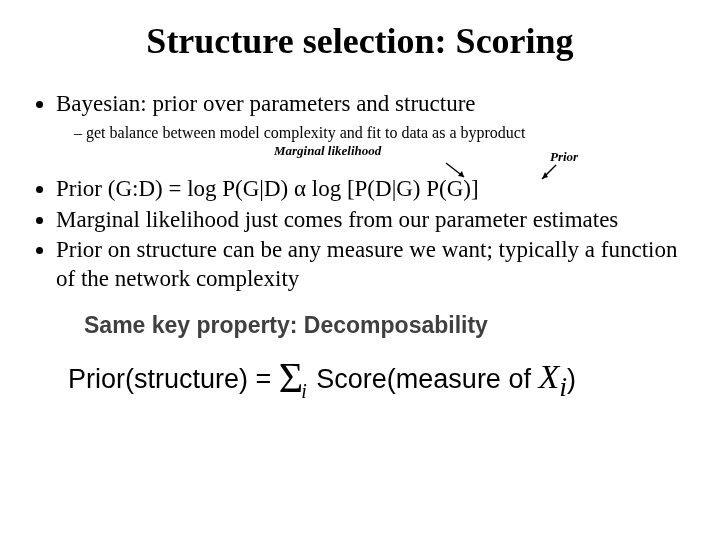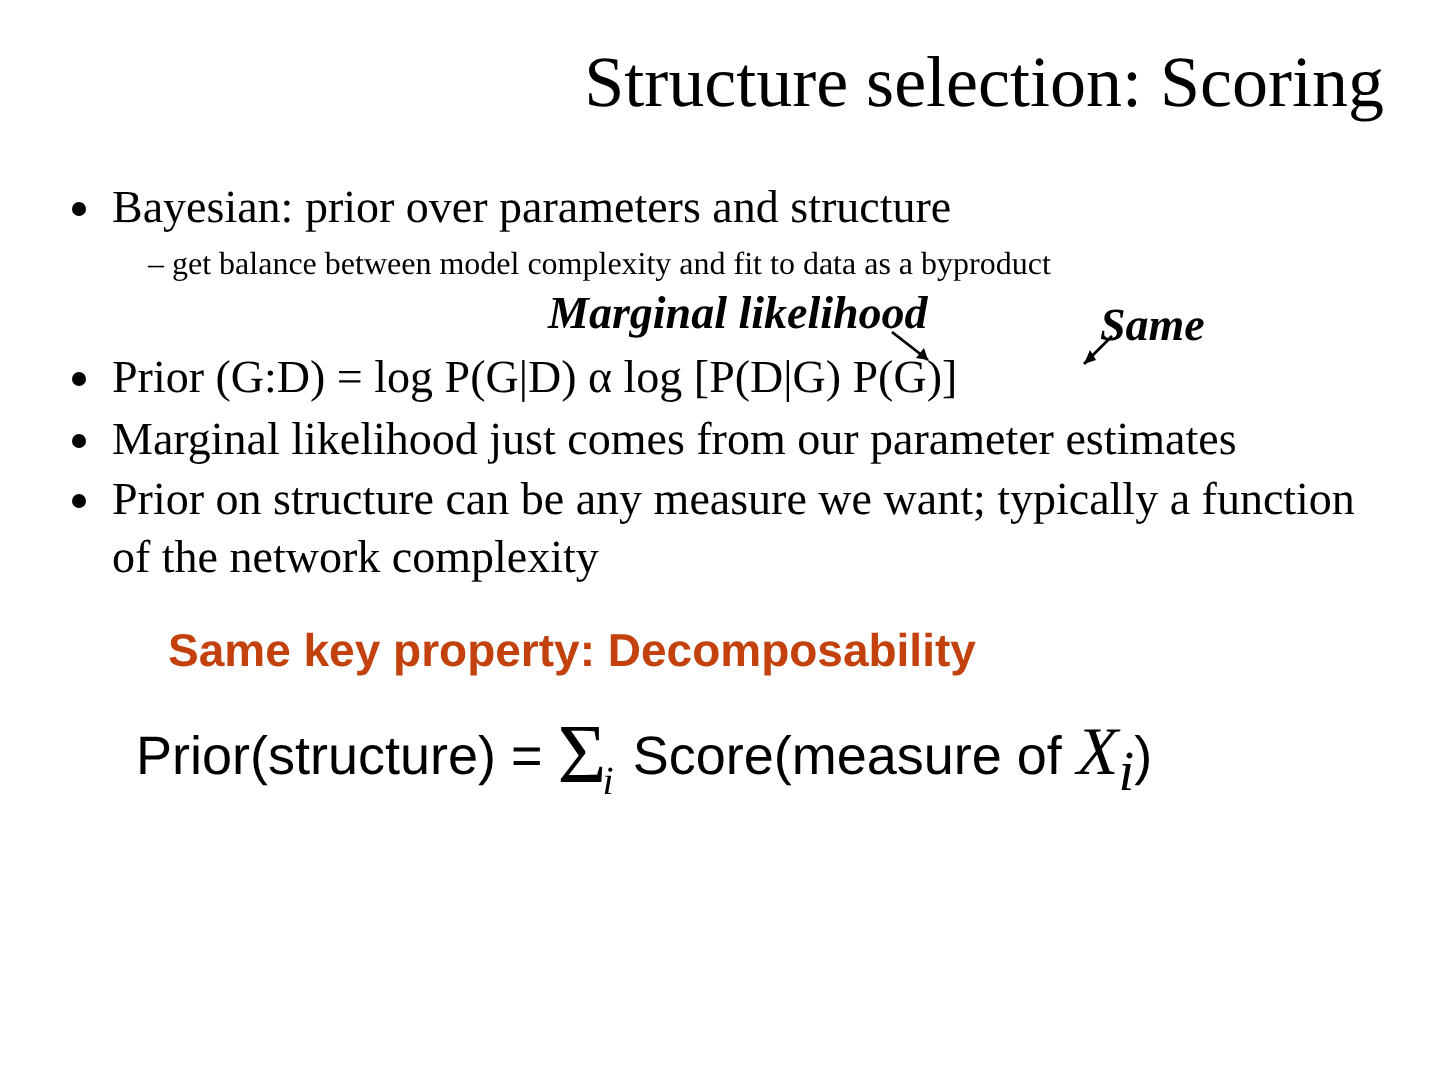--- a/index.html
+++ b/index.html
@@ -12,23 +12,23 @@
     color: #000;
   }
   .slide {
     position: relative;
     width: 720px;
     height: 540px;
     box-sizing: border-box;
     padding: 12px 28px 0 28px;
   }
   h1.title {
-    text-align: right;
+    text-align: center;
     font-size: 36px;
-    font-weight: normal;
+    font-weight: bold;
     margin: 8px 0 28px 0;
   }
   ul.top {
     list-style: disc;
     margin: 0 0 18px 6px;
     padding-left: 22px;
     font-size: 23px;
   }
   ul.top > li {
     margin-bottom: 2px;
@@ -42,21 +42,21 @@
   }
   ul.sub > li::before {
     content: "– ";
   }
   .labelrow {
     position: relative;
     height: 28px;
     margin: 0 0 4px 0;
     font-style: italic;
     font-weight: bold;
-    font-size: 23px;
+    font-size: 13px;
   }
   .ml-label {
     position: absolute;
     left: 218px;
     top: 0;
   }
   .prior-label {
     position: absolute;
     left: 494px;
     top: 6px;
@@ -68,21 +68,21 @@
     pointer-events: none;
   }
   .arrow svg { width: 100%; height: 100%; }
   .arrow-ml { left: 386px; top: 18px; width: 30px; height: 18px; }
   .arrow-pr { left: 480px; top: 20px; width: 24px; height: 18px; }
   .decomp {
     margin: 16px 0 12px 56px;
     font-family: Arial, Helvetica, sans-serif;
     font-weight: bold;
     font-size: 23px;
-    color: #c2410c;
+    color: #404040;
   }
   .score-eq {
     margin-left: 40px;
     font-family: Arial, Helvetica, sans-serif;
     font-size: 27px;
     line-height: 1.1;
   }
   .score-eq .sigma {
     font-family: "Times New Roman", Times, serif;
     font-size: 42px;
@@ -111,21 +111,21 @@
   <h1 class="title">Structure selection: Scoring</h1>
 
   <ul class="top">
     <li>
       <span>Bayesian: prior over parameters and structure</span>
       <ul class="sub">
         <li>get balance between model complexity and fit to data as a byproduct</li>
       </ul>
       <div class="labelrow">
         <span class="ml-label">Marginal likelihood</span>
-        <span class="prior-label">Same</span>
+        <span class="prior-label">Prior</span>
         <span class="arrow arrow-ml">
           <svg viewBox="0 0 30 18">
               <line x1="4" y1="2" x2="22" y2="16" stroke="#000" stroke-width="1.4"></line>
               <polygon points="22,16 16,15 20,10" fill="#000"></polygon>
             </svg>
         </span>
         <span class="arrow arrow-pr">
           <svg viewBox="0 0 24 18">
               <line x1="20" y1="2" x2="6" y2="16" stroke="#000" stroke-width="1.4"></line>
               <polygon points="6,16 12,14 9,9" fill="#000"></polygon>

